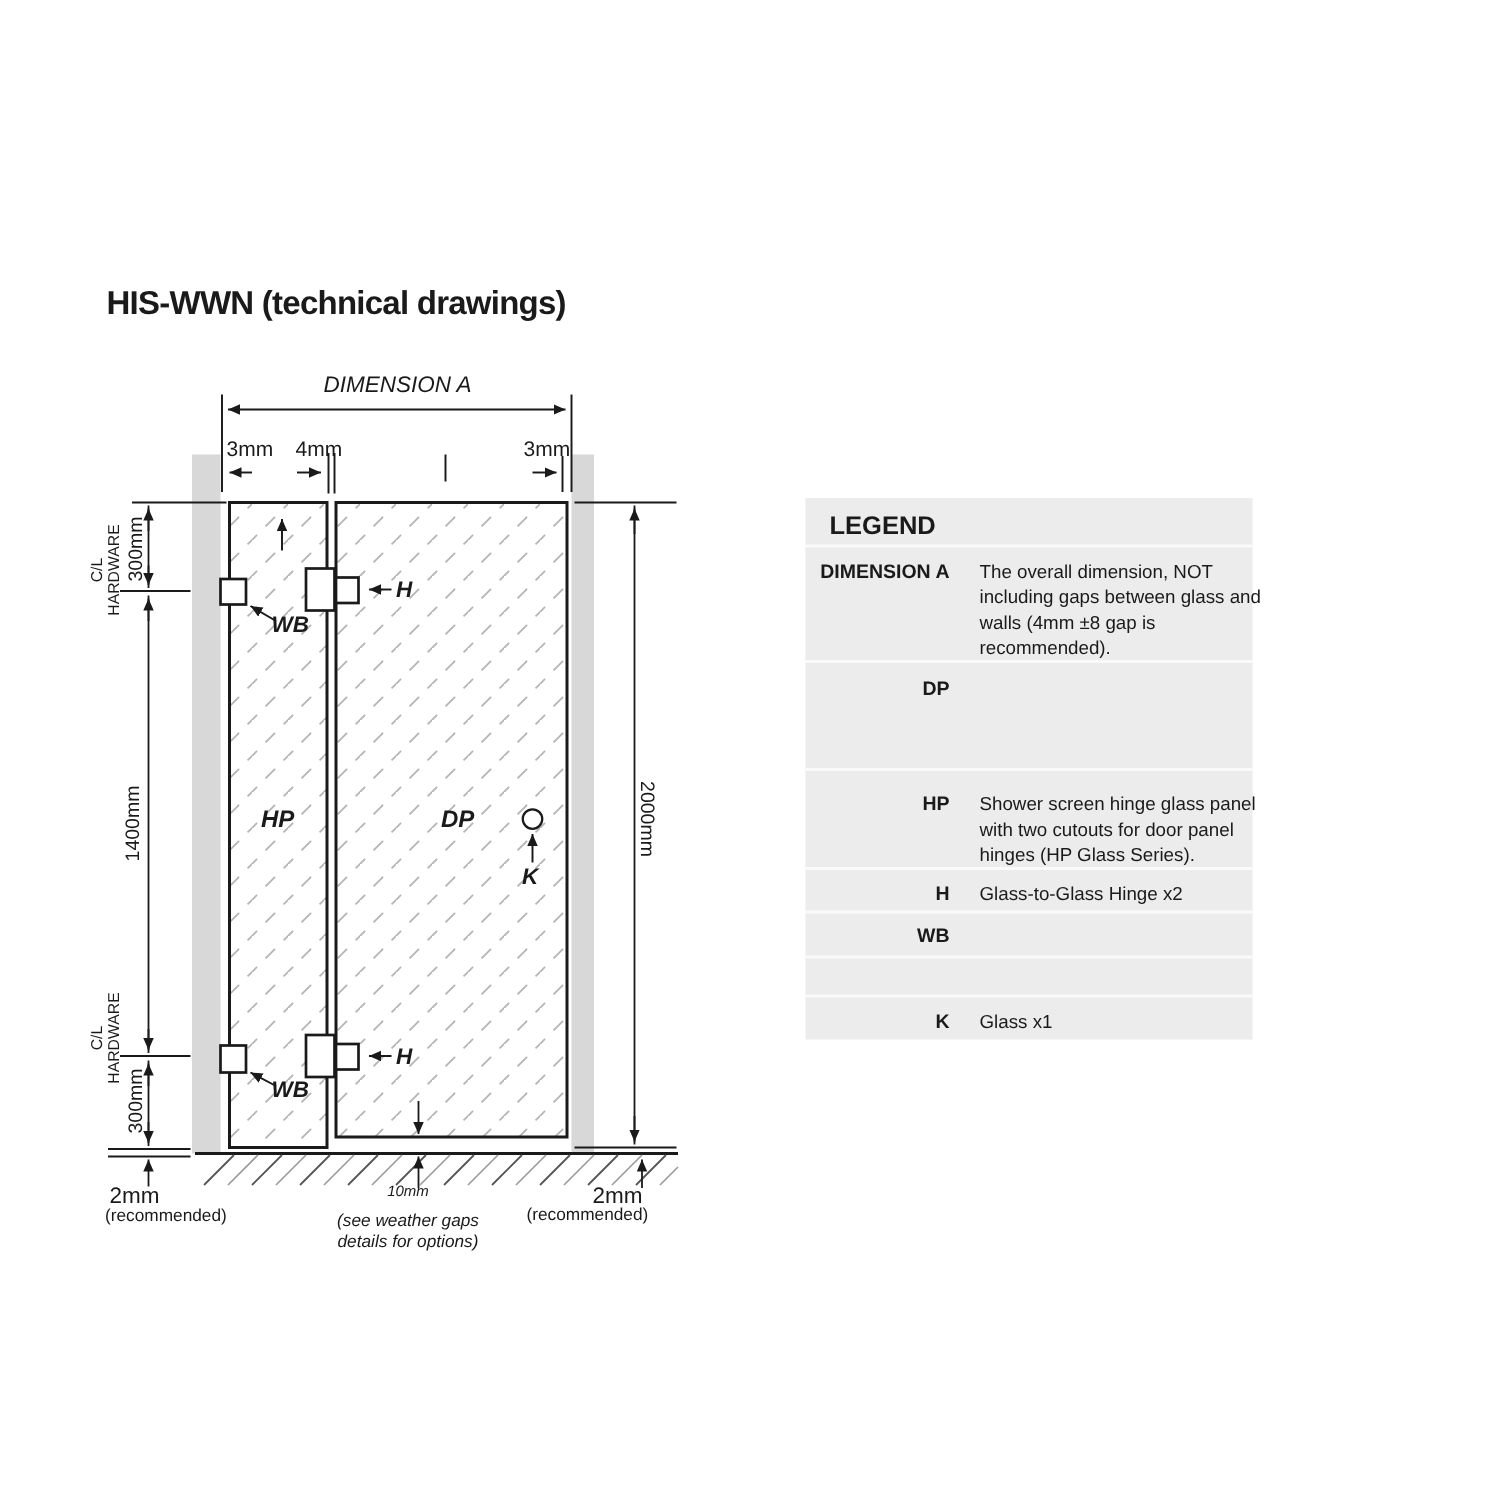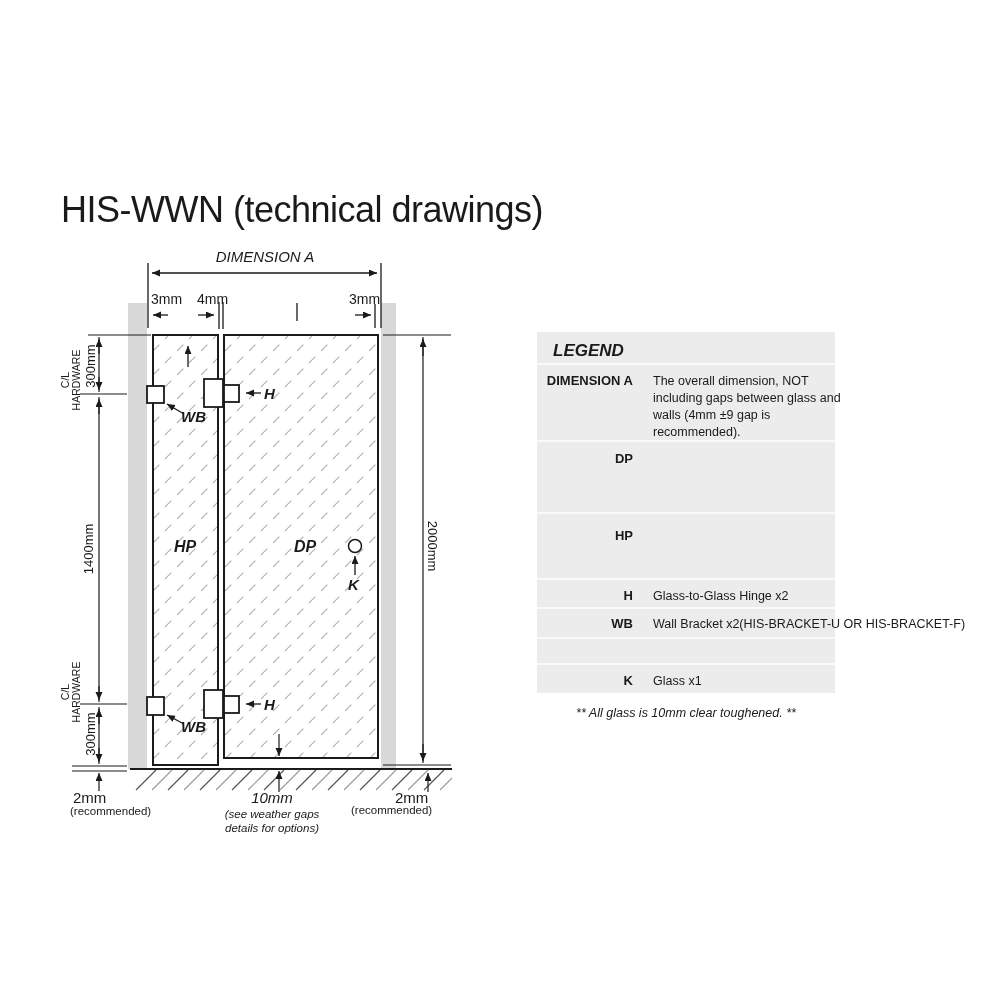--- a/index.html
+++ b/index.html
@@ -1,19 +1,19 @@
 <!DOCTYPE html>
 <html><head>
 <meta charset="utf-8">
 <style>
   html,body{margin:0;padding:0;background:#fff;}
   #page{position:relative;width:1000px;height:1000px;background:#ffffff;overflow:hidden;
         font-family:"Liberation Sans", sans-serif;color:#1a1a1a;}
   .lbl{position:absolute;color:#1a1a1a;font-family:"Liberation Sans", sans-serif;white-space:nowrap;}
-  .title{font-size:36px;font-weight:400;letter-spacing:-0.5px;}
+  .title{font-size:22px;font-weight:700;letter-spacing:-0.5px;margin-left:10px;}
   .ital{font-style:italic;}
   .bold{font-weight:700;}
   .ctr{text-align:center;white-space:normal;}
   .vlabel{position:absolute;transform:translate(-50%,-50%) rotate(-90deg);white-space:nowrap;
           text-align:center;color:#1a1a1a;}
   .vlabel.cw{transform:translate(-50%,-50%) rotate(90deg);}
   .blk{display:block;}
   svg{position:absolute;left:0;top:0;}
   
   #legend-box{position:absolute;left:537px;top:332px;width:298px;height:361px;background:#ececec;}
@@ -159,52 +159,51 @@
   <div class="lbl ital bold" style="left:348px;top:576px;font-size:15px;">K</div>
 
   <div class="lbl ital bold" style="left:181px;top:408px;font-size:15px;">WB</div>
   <div class="lbl ital bold" style="left:181px;top:718px;font-size:15px;">WB</div>
   <div class="lbl ital bold" style="left:264px;top:385px;font-size:15px;">H</div>
   <div class="lbl ital bold" style="left:264px;top:696px;font-size:15px;">H</div>
 
   <div class="lbl" style="left:73px;top:789px;font-size:15px;">2mm</div>
   <div class="lbl" style="left:70px;top:805px;font-size:11.5px;">(recommended)</div>
 
-  <div class="lbl ital ctr" style="left:227px;top:789px;width:90px;font-size:15px;">10mm</div>
+  <div class="lbl ital ctr" style="left:227px;top:789px;width:90px;font-size:10px;">10mm</div>
   <div class="lbl ital ctr" style="left:212px;top:807px;width:120px;font-size:11.5px;line-height:14px;">
     <span class="blk">(see weather gaps</span>
     <span class="blk">details for options)</span>
   </div>
 
   <div class="lbl" style="left:395px;top:789px;font-size:15px;">2mm</div>
   <div class="lbl" style="left:351px;top:804px;font-size:11.5px;">(recommended)</div>
 
   <div id="legend-box">
-    <div class="lbl bold" style="left:16px;top:9px;font-size:17px;font-style:italic;">LEGEND</div>
+    <div class="lbl bold" style="left:16px;top:9px;font-size:17px;">LEGEND</div>
 
     <div class="sep" style="top:31px;"></div>
     <div class="sep" style="top:108px;"></div>
     <div class="sep" style="top:180px;"></div>
     <div class="sep" style="top:246px;"></div>
     <div class="sep" style="top:275px;"></div>
     <div class="sep" style="top:305px;"></div>
     <div class="sep" style="top:331px;"></div>
 
     <div class="lbl term" style="top:41px;">DIMENSION A</div>
-    <div class="lbl desc" style="top:41px;">The overall dimension, NOT including gaps between glass and walls (4mm ±9 gap is recommended).</div>
+    <div class="lbl desc" style="top:41px;">The overall dimension, NOT including gaps between glass and walls (4mm ±8 gap is recommended).</div>
 
     <div class="lbl term" style="top:119px;">DP</div>
 
     <div class="lbl term" style="top:196px;">HP</div>
+    <div class="lbl desc" style="top:196px;">Shower screen hinge glass panel with two cutouts for door panel hinges (HP Glass Series).</div>
 
     <div class="lbl term" style="top:256px;">H</div>
     <div class="lbl desc" style="top:256px;">Glass-to-Glass Hinge x2</div>
 
     <div class="lbl term" style="top:284px;">WB</div>
-    <div class="lbl desc nowrap" style="top:284px;">Wall Bracket x2(HIS-BRACKET-U OR HIS-BRACKET-F)</div>
 
     <div class="lbl term" style="top:341px;">K</div>
     <div class="lbl desc" style="top:341px;">Glass x1</div>
   </div>
 
-  <div id="legend-foot">** All glass is 10mm clear toughened. **</div>
 
 </div>
 
 </body></html>

